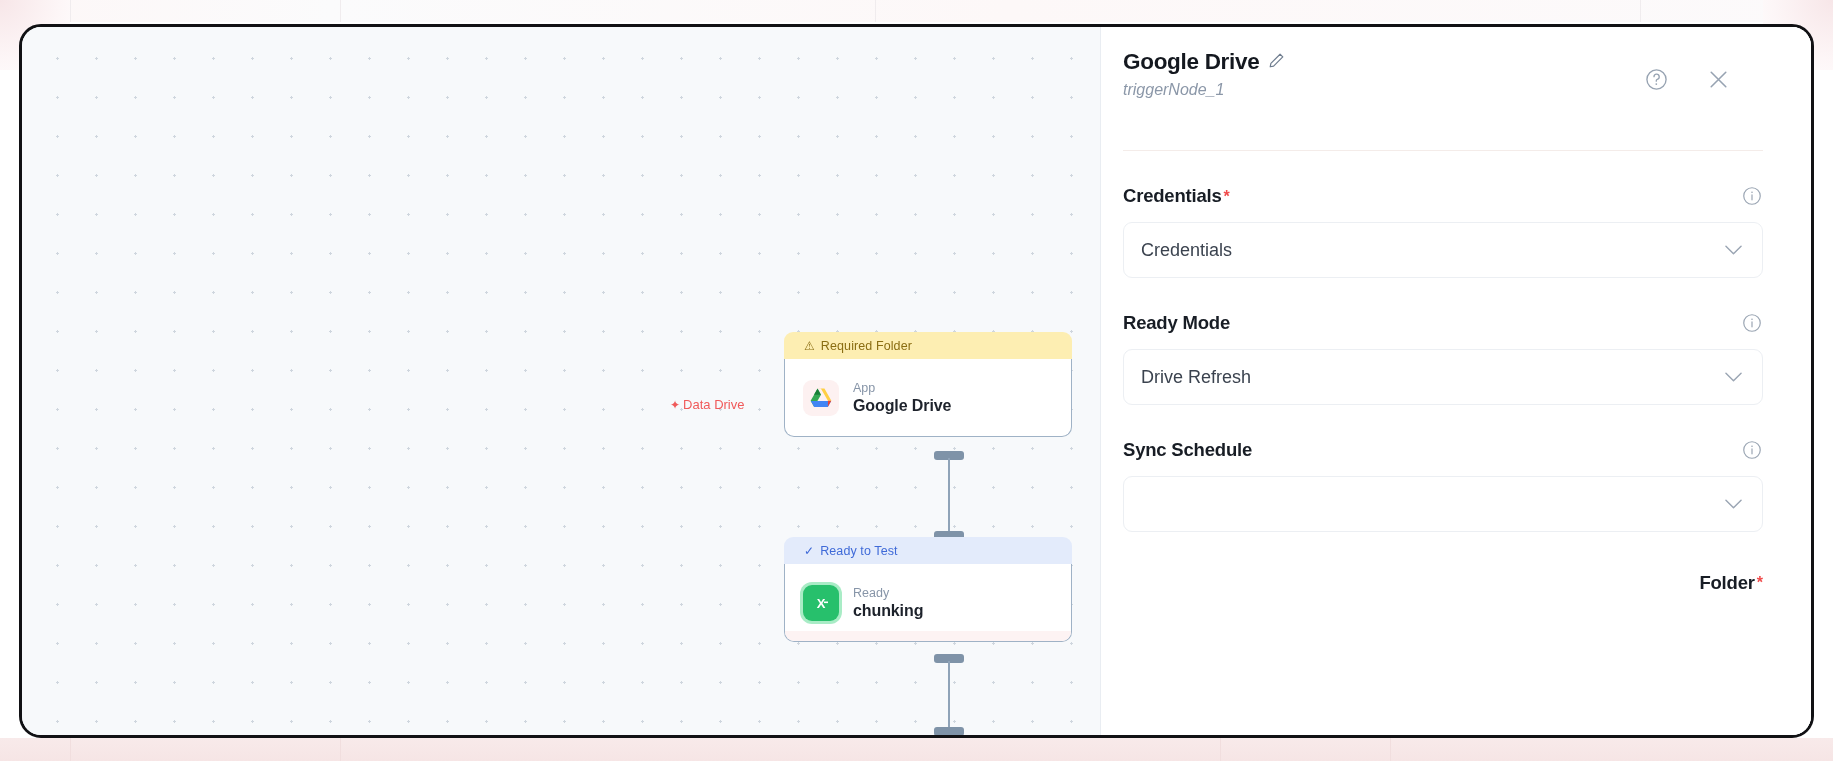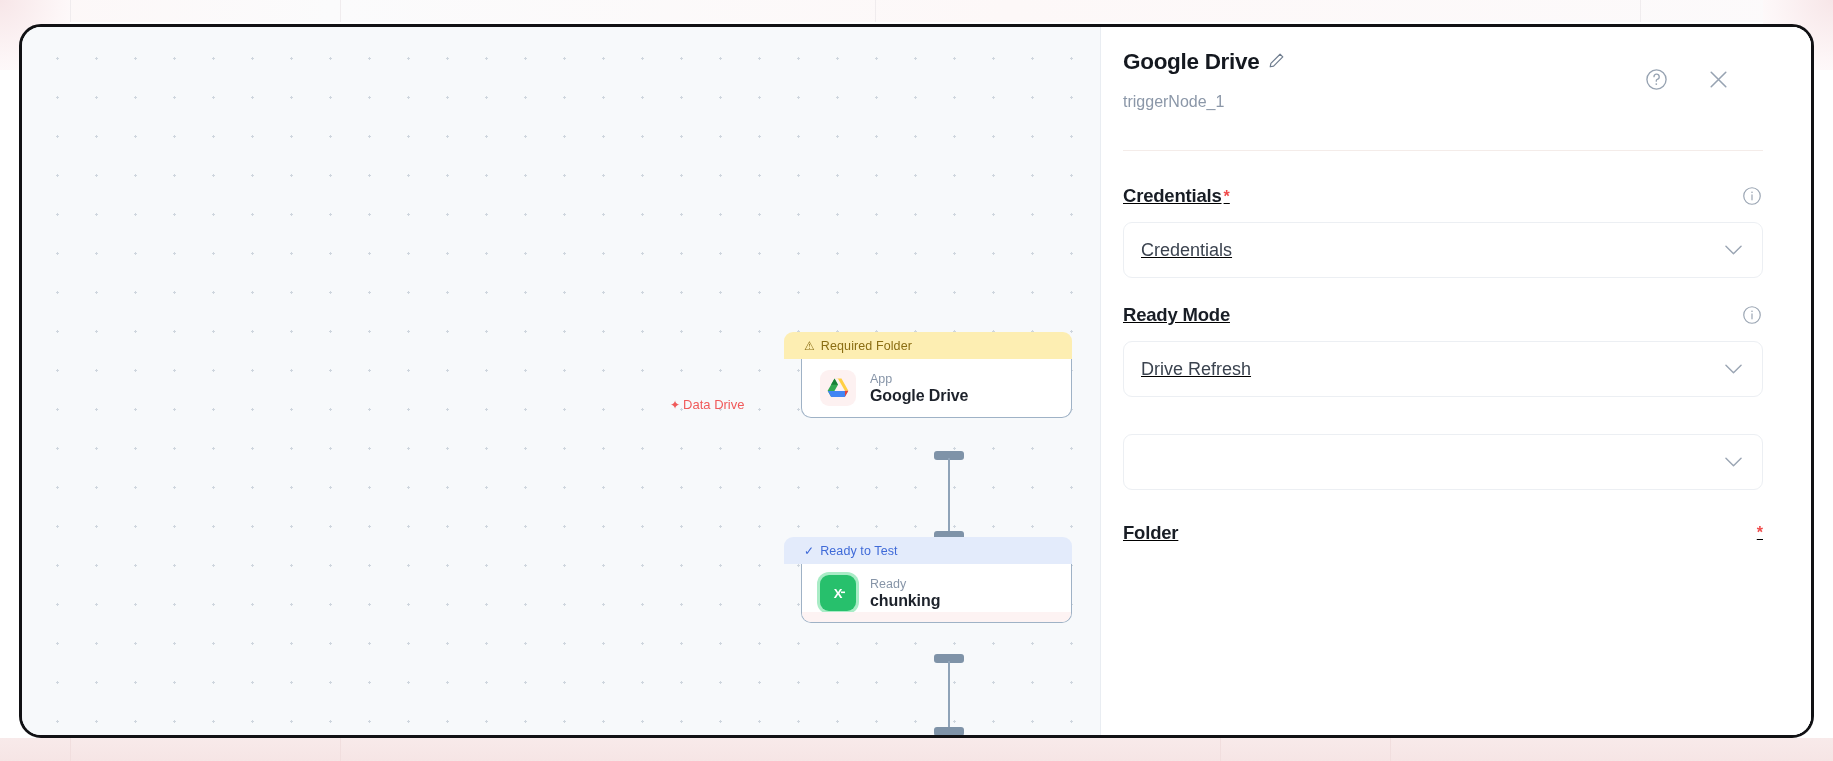--- a/index.html
+++ b/index.html
@@ -65,25 +65,24 @@
   }
   .node-banner.warn { background: #fdeeb2; color: #8a6d12; }
   .node-banner.ok   { background: #e3ebfb; color: #3f6ad8; }
   .banner-ico { font-size: 12px; margin-right: 6px; line-height: 1; display:inline-block; }
 
   .node-body {
     background: #ffffff;
     border: 1.4px solid #9fb2c6;
     border-top: none;
     border-radius: 0 0 10px 10px;
-    height: 59px;
+    height: 78px;
     display: flex; align-items: center;
     padding-left: 18px;
     position: relative;
-    margin-left: 17px;
   }
 
   .node-icon {
     width: 36px; height: 36px; border-radius: 9px;
     display: flex; align-items: center; justify-content: center;
     margin-right: 14px; flex: none;
   }
   .node-icon.gdrive { background: #fdf1f1; }
   .node-icon.sheets { background: #27c06c; box-shadow: 0 0 0 3px #a9ecc6; }
   .node-meta-label { font-size: 12.5px; color: #8795a8; line-height: 1.35; }
@@ -114,31 +113,31 @@
   #panel {
     position: absolute; top: 0; right: 0; bottom: 0;
     width: 711px;
     background: #ffffff;
     border-left: 1px solid #e9edf2;
   }
   .panel-head { padding: 22px 0 0 22px; position: relative; }
   .panel-title-row { display: flex; align-items: center; gap: 9px; }
   .panel-title { font-size: 22.5px; font-weight: 700; color: #14181f; letter-spacing: -.3px; }
   .pencil { color: #6e7c8e; font-size: 18px; line-height:1; }
-  .panel-sub { margin-top: 18px; font-size: 16px; color: #8b97a8; }
+  .panel-sub { margin-top: 6px; font-size: 16px; color: #8b97a8; font-style: italic; }
 
   .head-actions { position: absolute; right: 80px; top: 40px; display: flex; align-items:center; gap: 37px; }
   .icon-btn { color: #97a3b2; cursor: pointer; line-height: 0; }
   .hr {
     position:absolute; left: 22px; right: 48px; top: 123px;
     height: 1px; background: #f4ece9;
   }
 
   .panel-form { position: absolute; top: 156px; left: 22px; right: 48px; }
-  .field { margin-bottom: 0; text-decoration: underline; }
+  .field { margin-bottom: 8px; }
   .field-label-row {
     display: flex; align-items: center; justify-content: space-between;
     height: 26px;
   }
   .field-label { font-size: 18.5px; font-weight: 700; color: #181d25; letter-spacing: -.2px; }
   .req { color: #f04b4b; font-weight: 700; margin-left: 2px; }
   .info-ico { color: #9aa5b3; line-height: 0; }
 
   .select {
     margin-top: 13px;
@@ -317,34 +316,44 @@
             <svg width="17" height="11" viewBox="0 0 18 11" fill="none" stroke="currentColor" stroke-width="1.5" stroke-linecap="round" stroke-linejoin="round">
                 <path d="M1 1 L9 9 L17 1"></path>
               </svg>
           </span>
         </div>
       </div>
 
       <div class="spacer-24"></div>
 
       <div class="field">
+        <div class="field-label-row">
+          <span class="field-label">Sync Schedule</span>
+          <span class="info-ico">
+            <svg width="22" height="22" viewBox="0 0 24 24" fill="none" stroke="currentColor" stroke-width="1.3">
+              <circle cx="12" cy="12" r="9"></circle>
+              <path d="M12 10.8v5.4" stroke-linecap="round"></path>
+              <circle cx="12" cy="7.9" r="0.9" fill="currentColor" stroke="none"></circle>
+            </svg>
+          </span>
+        </div>
         <div class="select">
           <span></span>
           <span class="chev">
             <svg width="17" height="11" viewBox="0 0 18 11" fill="none" stroke="currentColor" stroke-width="1.5" stroke-linecap="round" stroke-linejoin="round">
                 <path d="M1 1 L9 9 L17 1"></path>
               </svg>
           </span>
         </div>
       </div>
 
       <div class="spacer-30"></div>
 
       <div class="field">
-        <div class="field-label-row" style="justify-content:space-between;">
+        <div class="field-label-row" style="justify-content:flex-end;">
           <span class="field-label">Folder</span>
             <span class="req">*</span>
         </div>
       </div>
 
     </div>
   </div>
 </div>
 
 </body></html>

